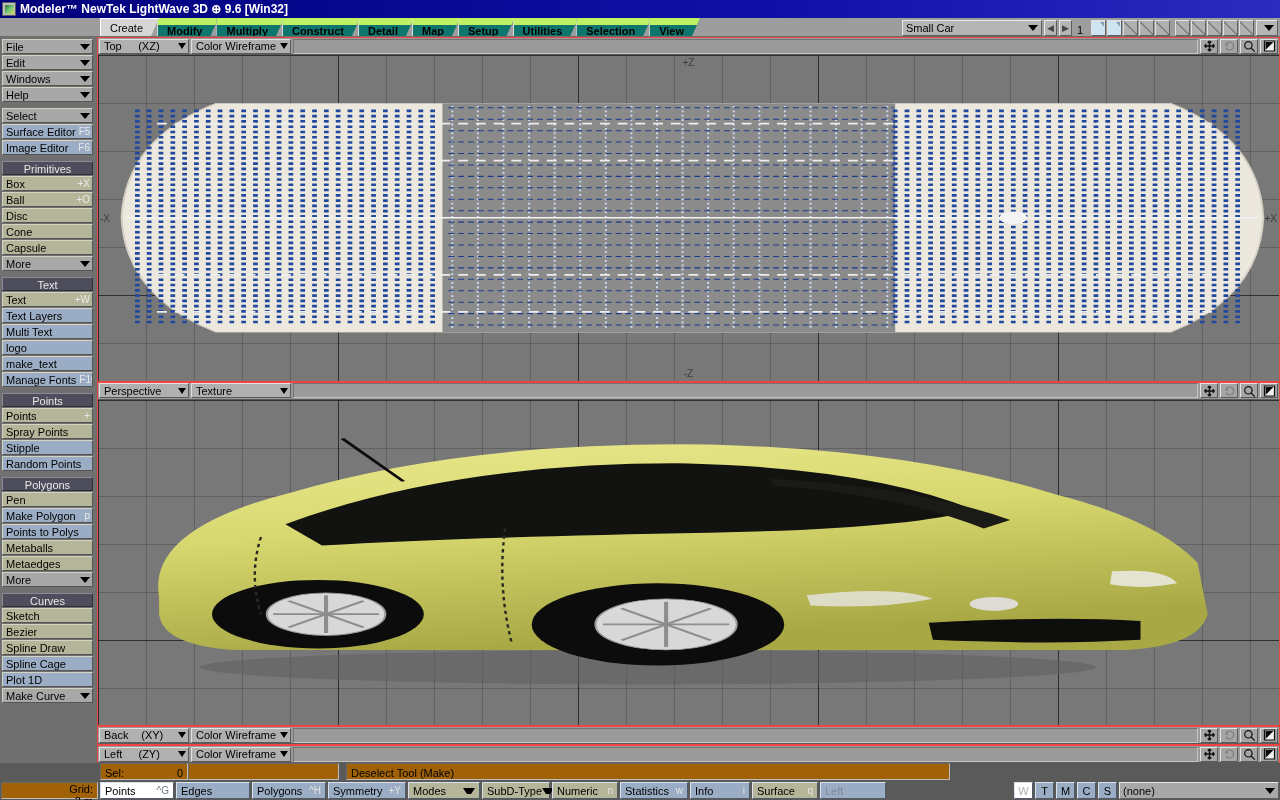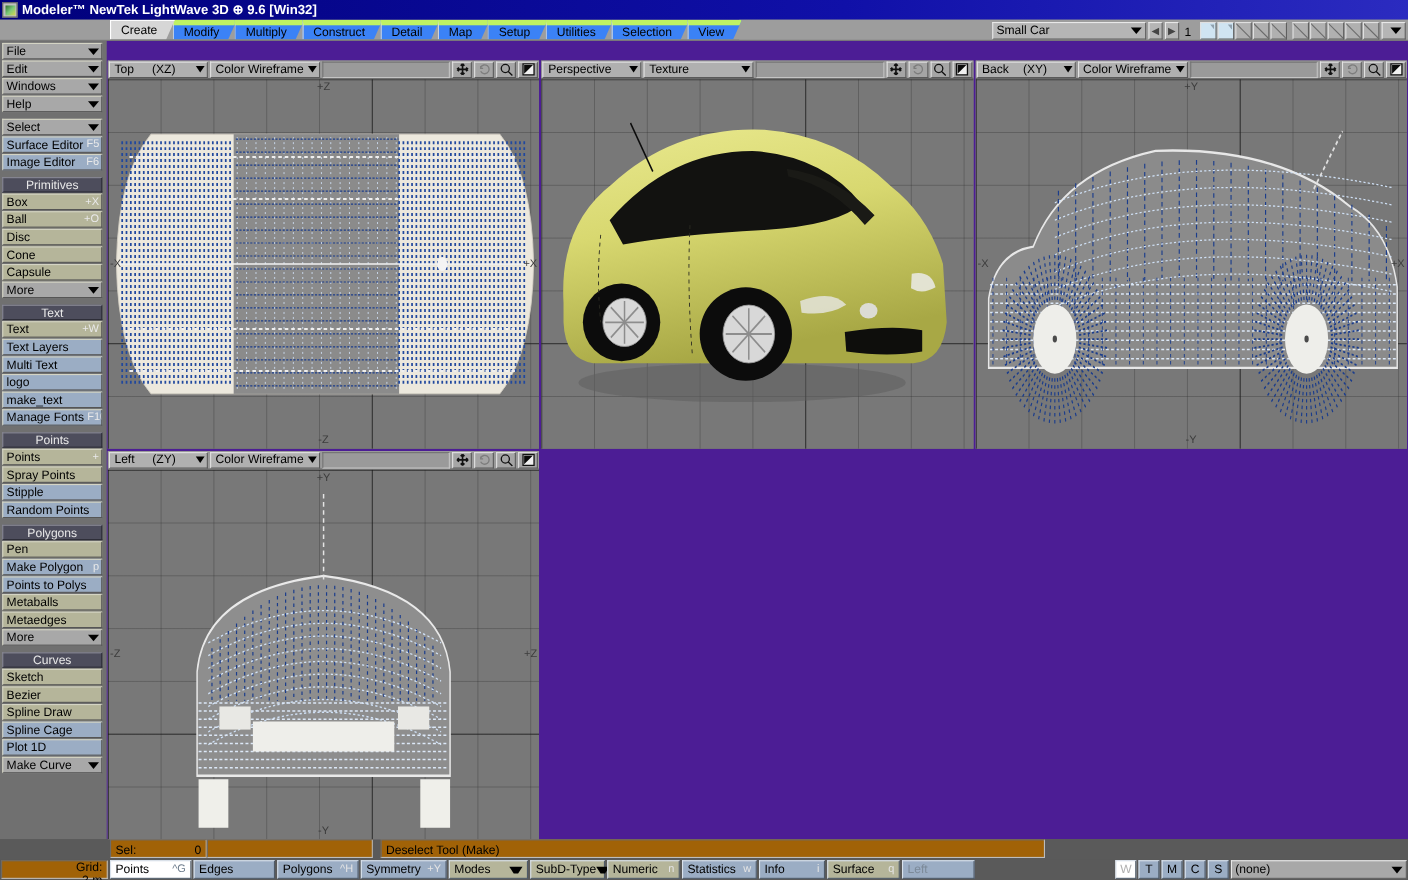--- a/index.html
+++ b/index.html
@@ -49,29 +49,30 @@
     display: flex; align-items: flex-end;
     position: relative;
     border-bottom: 1px solid #6e6e6e;
   }
   #tabrow .leftpad { width: 100px; height: 100%; background:#9d9d9d; }
   .tab {
     height: 18px;
     padding: 0 10px 0 9px;
     margin-right: -2px;
     display: flex; align-items: center;
-    background: #3b82f6;
+    background: #0f766e;
     color: #000;
     font-size: 11px;
-    border-top: 5px solid #bef264;
+    border-top: 7px solid #bef264;
     border-left: 1px solid #dedede;
     position: relative;
     cursor: default;
     clip-path: polygon(0 0, 100% 0, calc(100% - 8px) 100%, 0 100%);
     padding-right: 16px;
+    font-weight: bold;
   }
   .tab.active {
     background: #d6d6d6;
     border-top: 1px solid #ffffff;
     border-left: 1px solid #ffffff;
     z-index: 3;
     font-weight: normal;
   }
   #tabrow .tabfill { flex: 1; height: 18px; background: #9d9d9d; }
 
@@ -187,25 +188,25 @@
     width: 0; height: 0;
     border-left: 5px solid transparent;
     border-right: 5px solid transparent;
     border-top: 6px solid #000;
   }
 
   
   #viewarea {
     flex: 1;
     display: grid;
-    grid-template-columns: 1fr 1fr 1fr;
+    grid-template-columns: 1fr;
     grid-template-rows: 1fr 1fr;
-    background: #4c1d95;
+    background: #ef4444;
     gap: 2px;
-    padding: 18px 1px 0 1px;
+    padding: 1px 1px 0 1px;
   }
   .vp { display: flex; flex-direction: column; position: relative; background:#7a7a7a; }
   .vp-head {
     height: 17px;
     background: #9a9a9a;
     display: flex; align-items: center;
     padding: 1px 1px;
     gap: 2px;
     flex-shrink: 0;
     border-bottom: 1px solid #5c5c5c;

